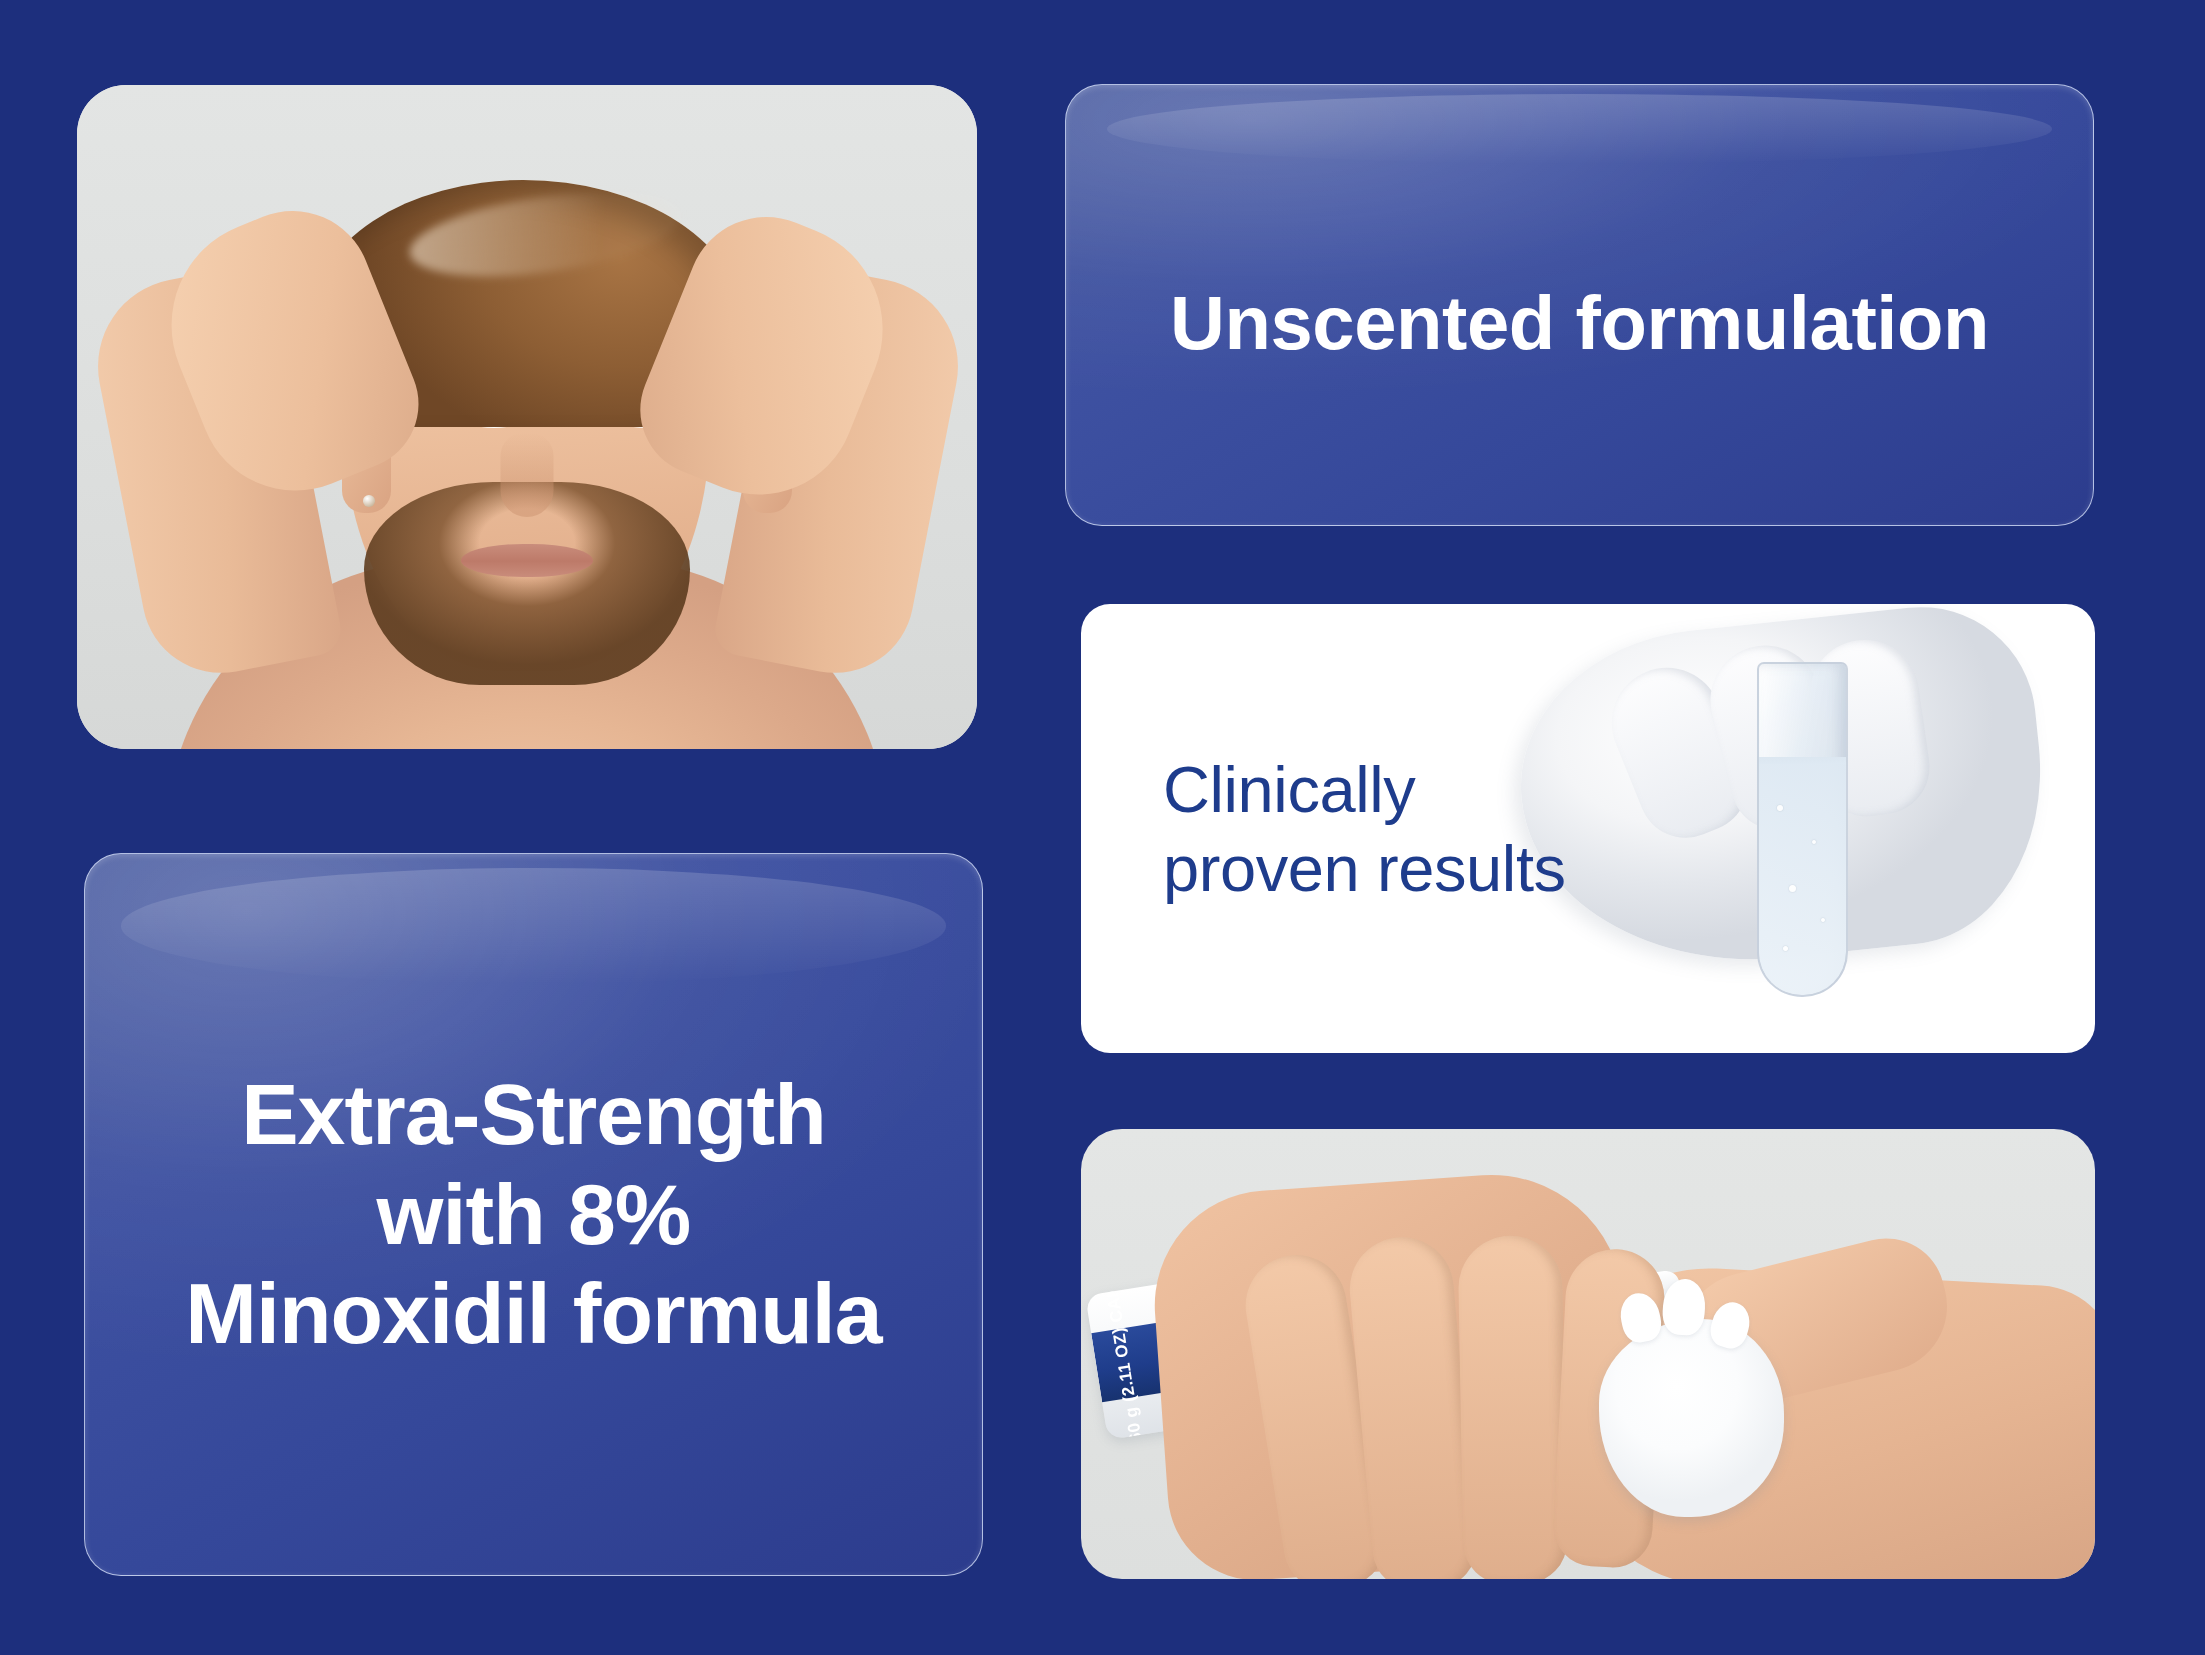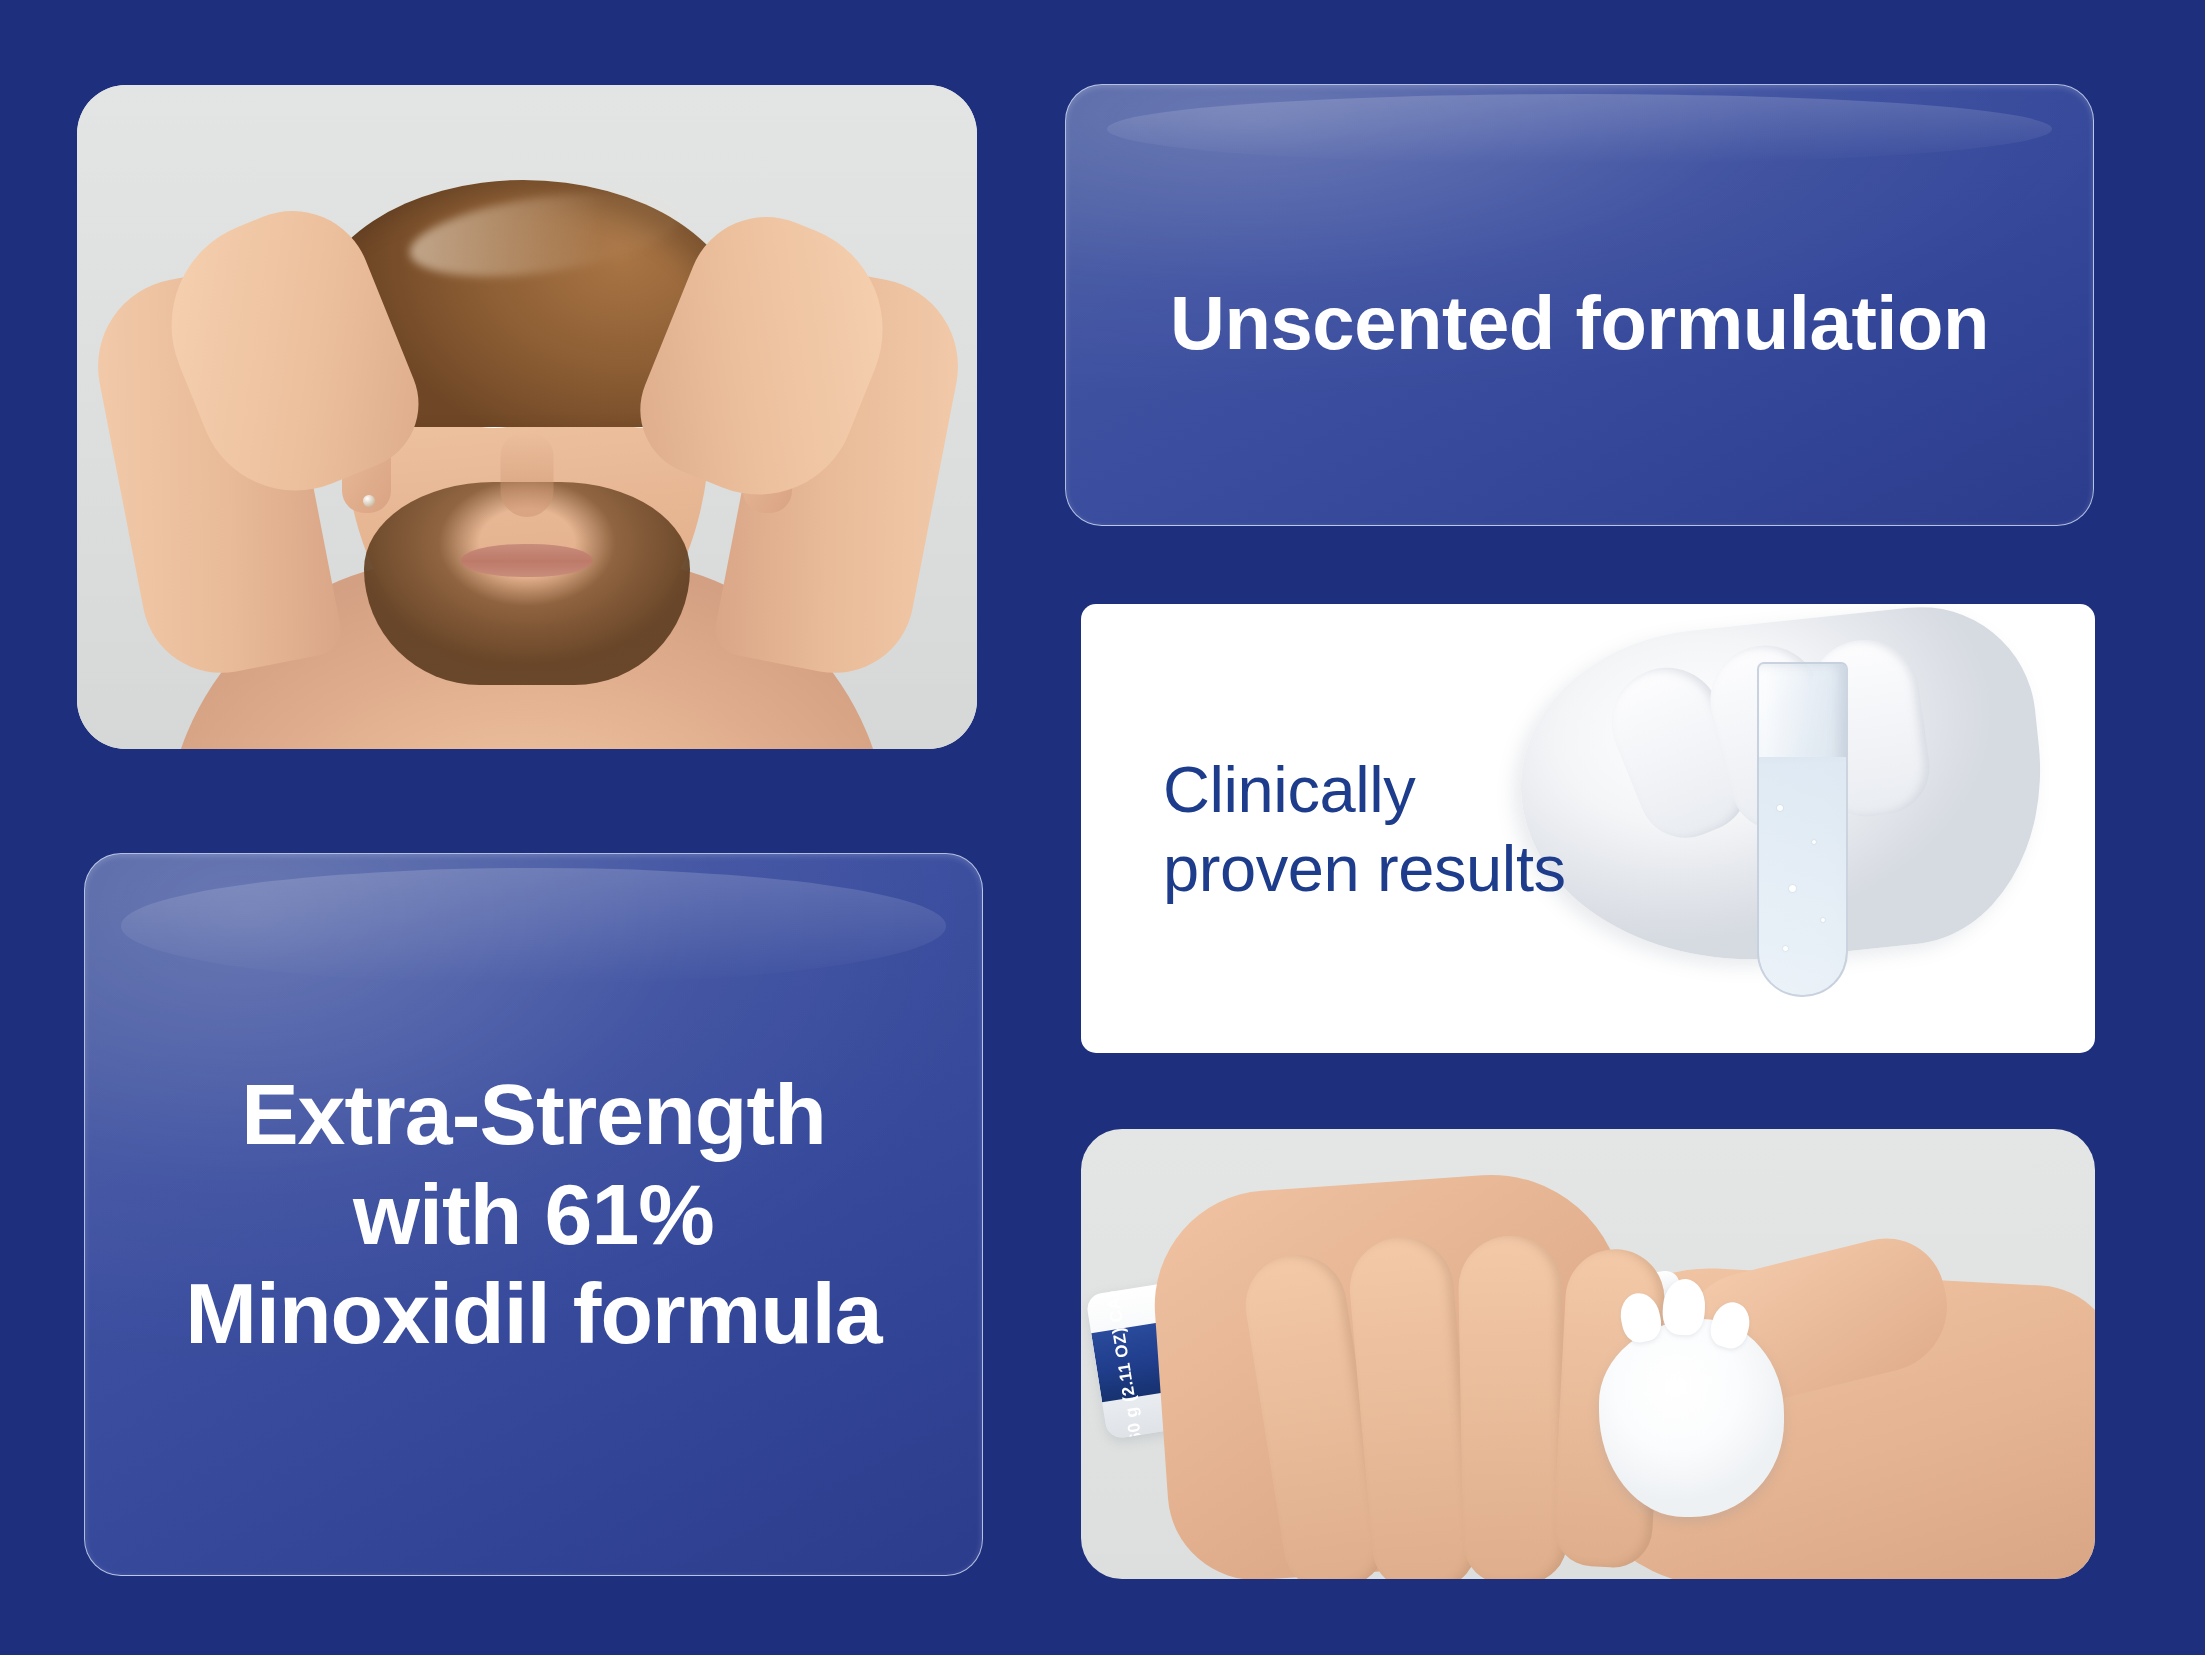--- a/index.html
+++ b/index.html
@@ -138,21 +138,21 @@
     letter-spacing:-0.4px;
     text-align:center;
     line-height:1.12;
     padding:0 53px;
     margin-top:36px;
   }
 
   
   #card-clinical {
     left:1081px; top:604px; width:1014px; height:449px;
-    border-radius:15px;
+    border-radius:29px;
     background:#ffffff;
   }
   .clinical-text {
     position:absolute; left:82px; top:50%;
     transform:translateY(-50%);
     color:#1e3c8c;
     font-size:65px;
     font-weight:500;
     line-height:1.22;
     letter-spacing:-0.4px;
@@ -357,21 +357,21 @@
       <span class="bub" style="left:30px;top:221px;width:7px;height:7px;"></span>
       <span class="bub" style="left:62px;top:254px;width:4px;height:4px;"></span>
       <span class="bub" style="left:24px;top:282px;width:5.3px;height:5.3px;"></span>
     </div>
     <div class="clinical-text">Clinically
 proven results</div>
   </div>
 
   <div class="card glass" id="card-strength">
     <div class="strength-text">Extra-Strength
-with 61%
+with 8%
 Minoxidil formula</div>
   </div>
 
   <div class="card" id="card-apply">
     <div class="ap-palm"></div>
     <div class="ap-thumb"></div>
 
     <div class="can">
       <div class="can-band">
         <span class="can-band-lbl">60 g (2.11 OZ) CAN</span>

